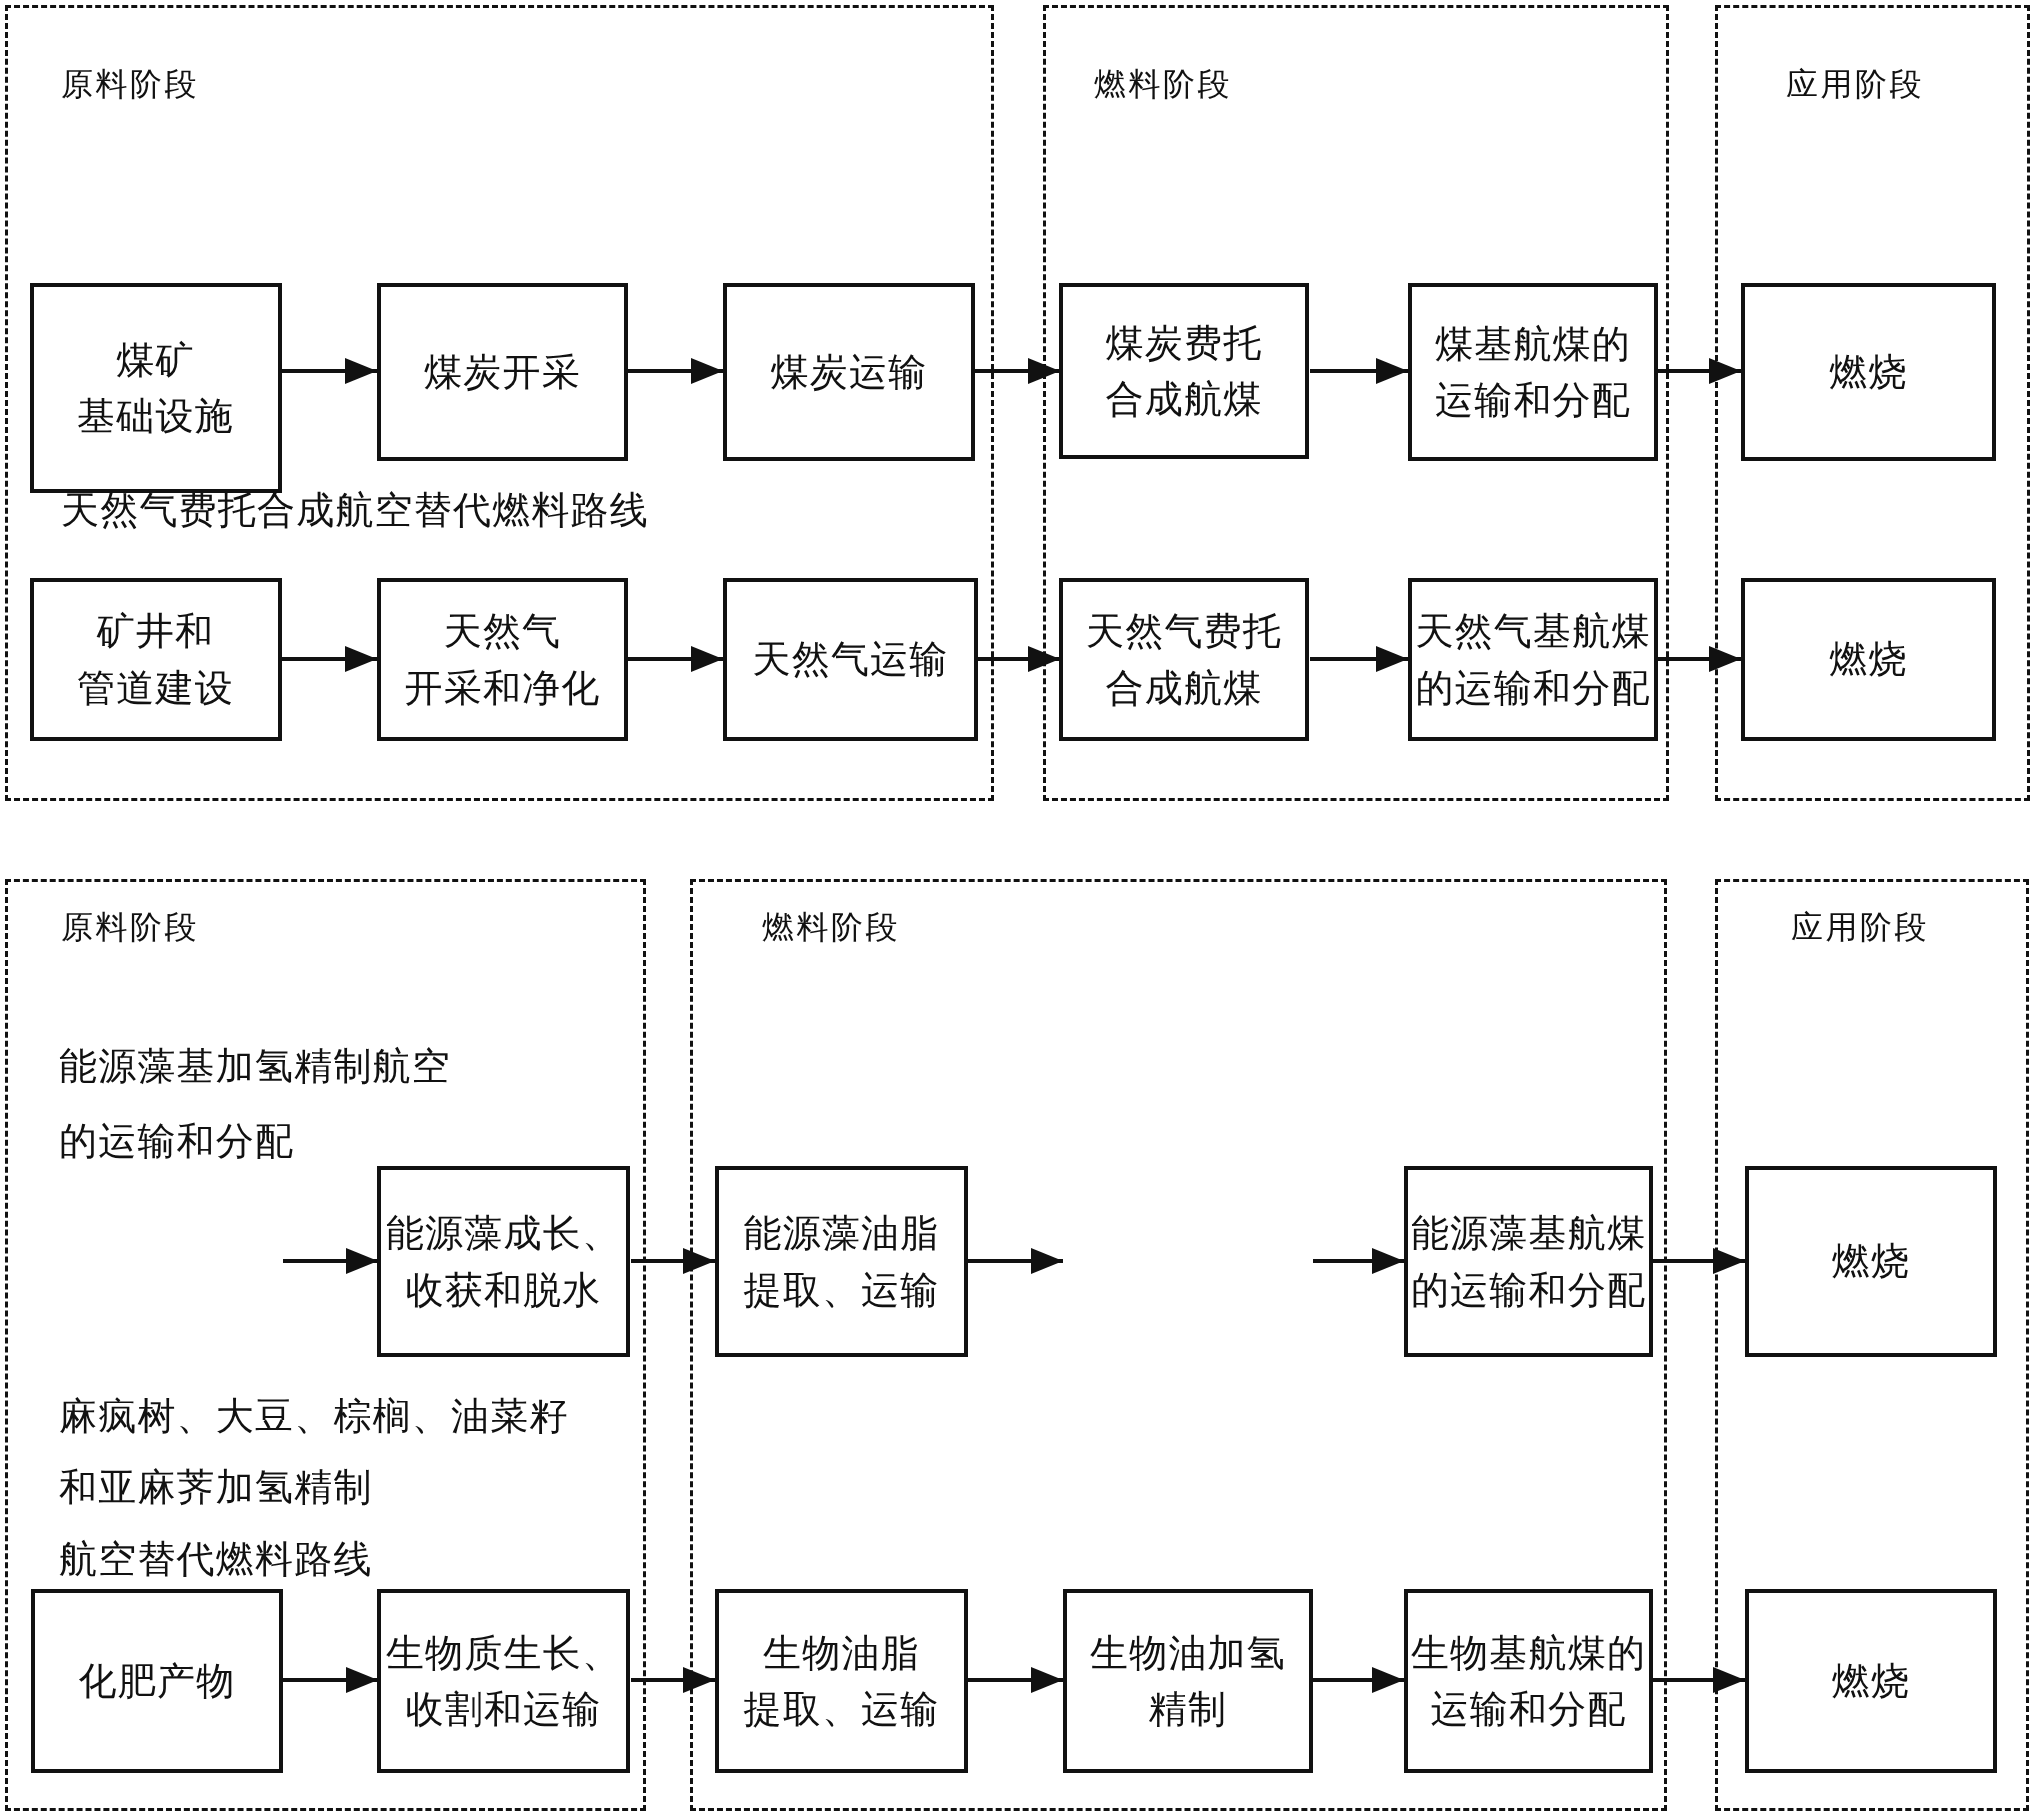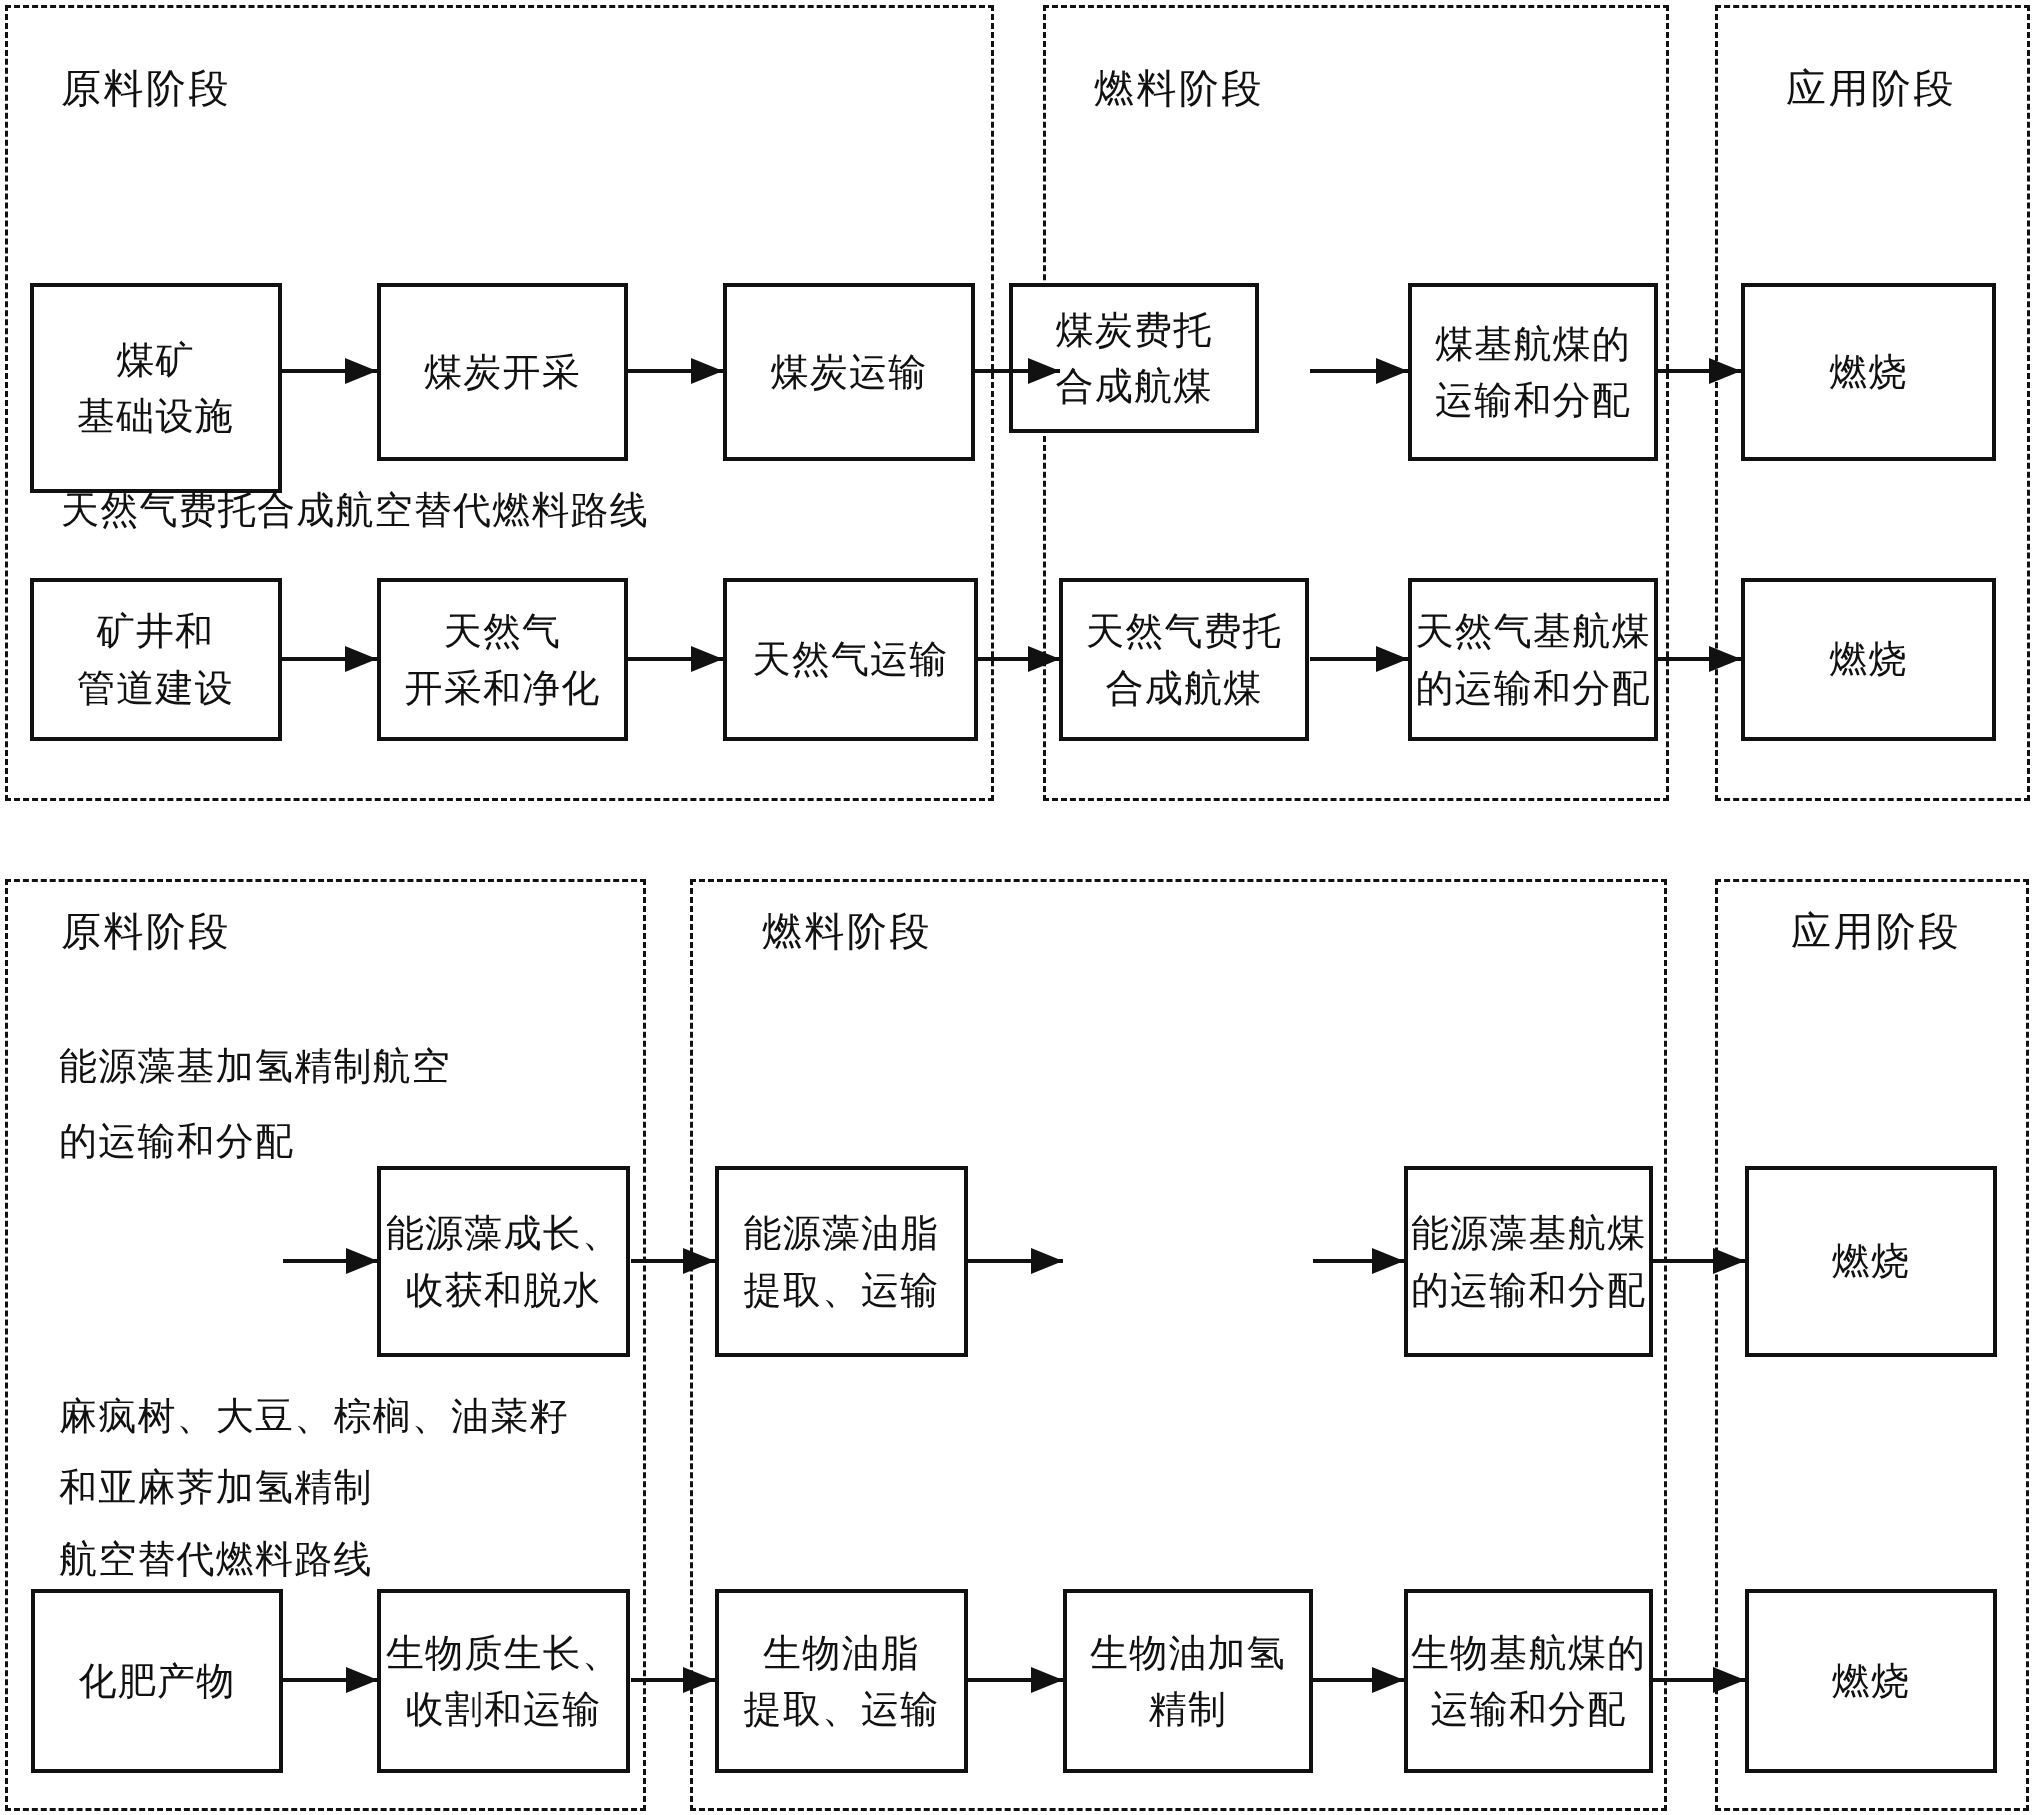--- a/index.html
+++ b/index.html
@@ -11,21 +11,21 @@
     color:#111111;
   }
   .panel {
     position:absolute;
     border:3.7px dashed #111111;
     box-sizing:border-box;
     background:transparent;
   }
   .stage-label {
     position:absolute;
-    font-size:40px;
+    font-size:32px;
     line-height:1.15;
     white-space:nowrap;
     letter-spacing:2.5px;
     text-align:right;
   }
   .route-title {
     position:absolute;
     font-size:38px;
     line-height:1.15;
     white-space:nowrap;
@@ -85,21 +85,21 @@
   <div class="fbox" style="left:29.5px;top:283px;width:252px;height:210px">
     <span>煤矿</span>
     <span>基础设施</span>
   </div>
   <div class="fbox" style="left:377px;top:283px;width:251px;height:178px">
     <span>煤炭开采</span>
   </div>
   <div class="fbox" style="left:723px;top:283px;width:252px;height:178px">
     <span>煤炭运输</span>
   </div>
-  <div class="fbox" style="left:1009px;top:283px;width:250px;height:150px">
+  <div class="fbox" style="left:1059px;top:283px;width:250px;height:176px">
     <span>煤炭费托</span>
     <span>合成航煤</span>
   </div>
   <div class="fbox" style="left:1408px;top:283px;width:250px;height:178px">
     <span>煤基航煤的</span>
     <span>运输和分配</span>
   </div>
   <div class="fbox" style="left:1741px;top:283px;width:255px;height:178px">
     <span>燃烧</span>
   </div>

